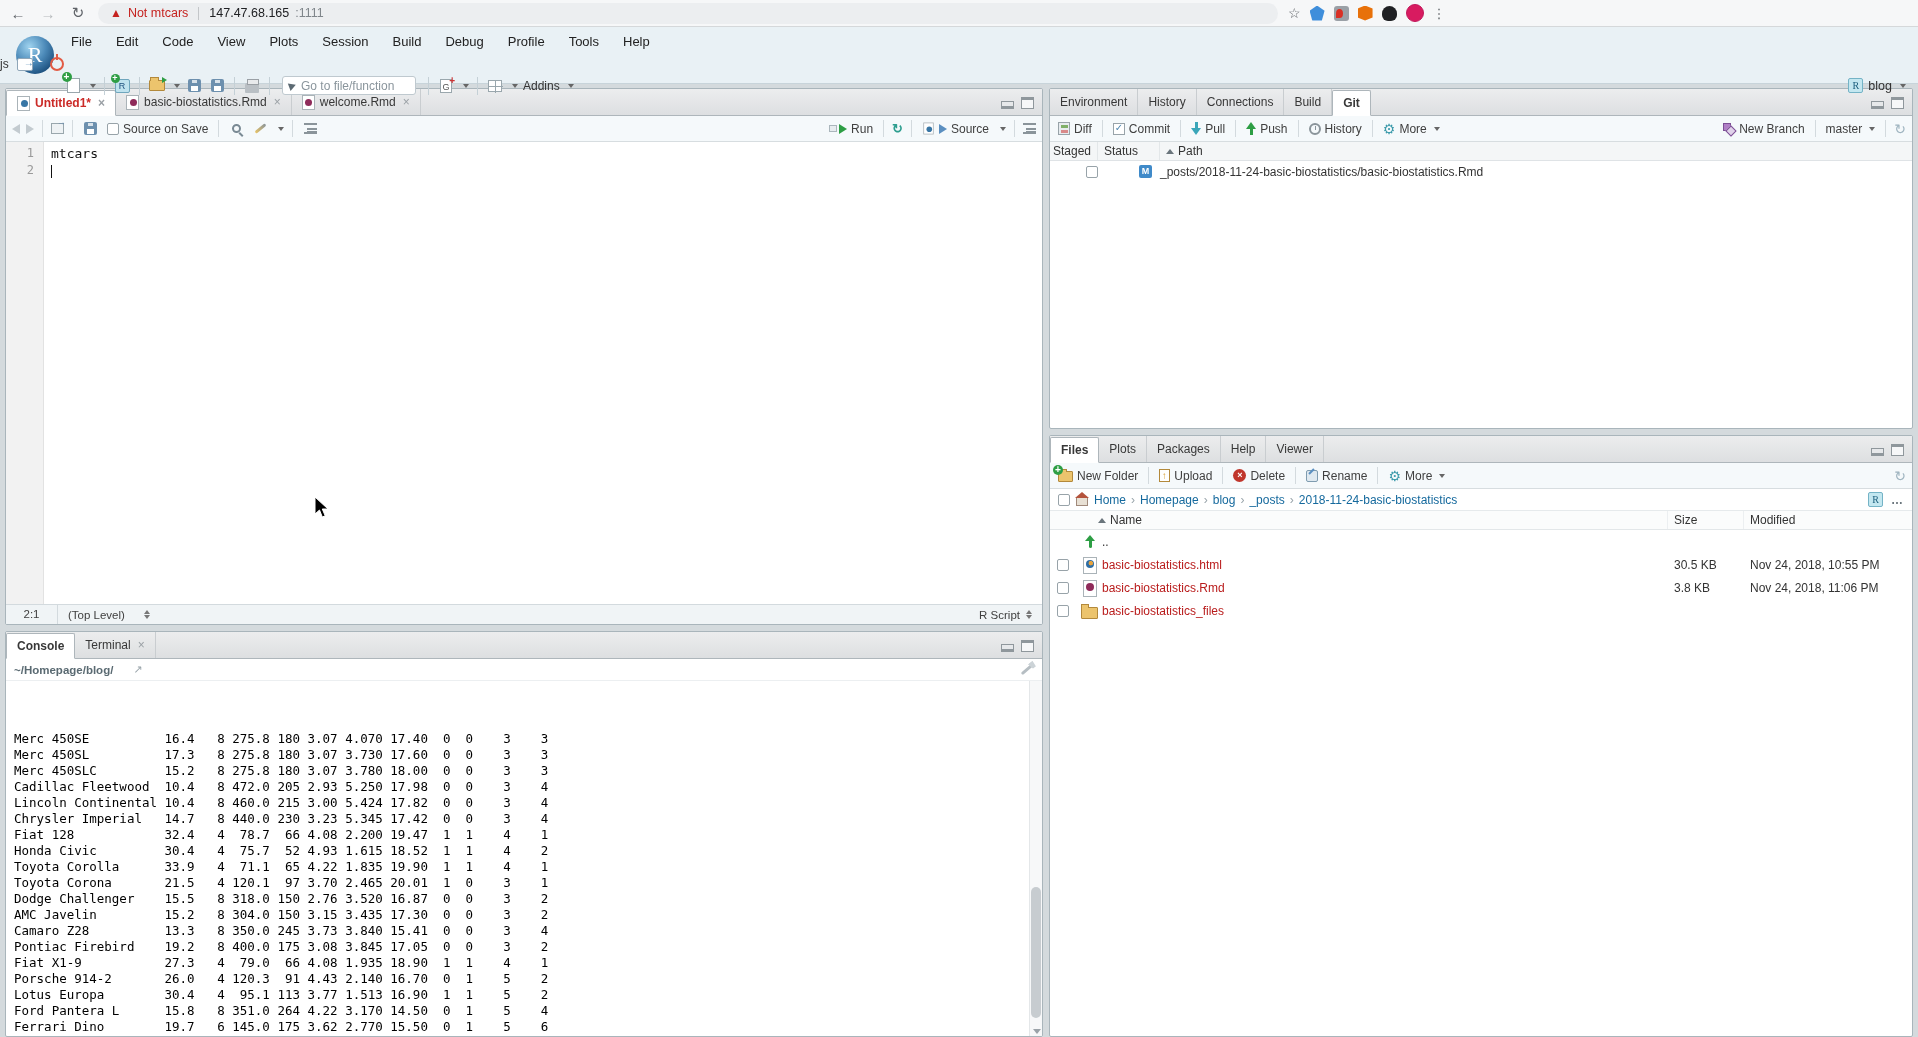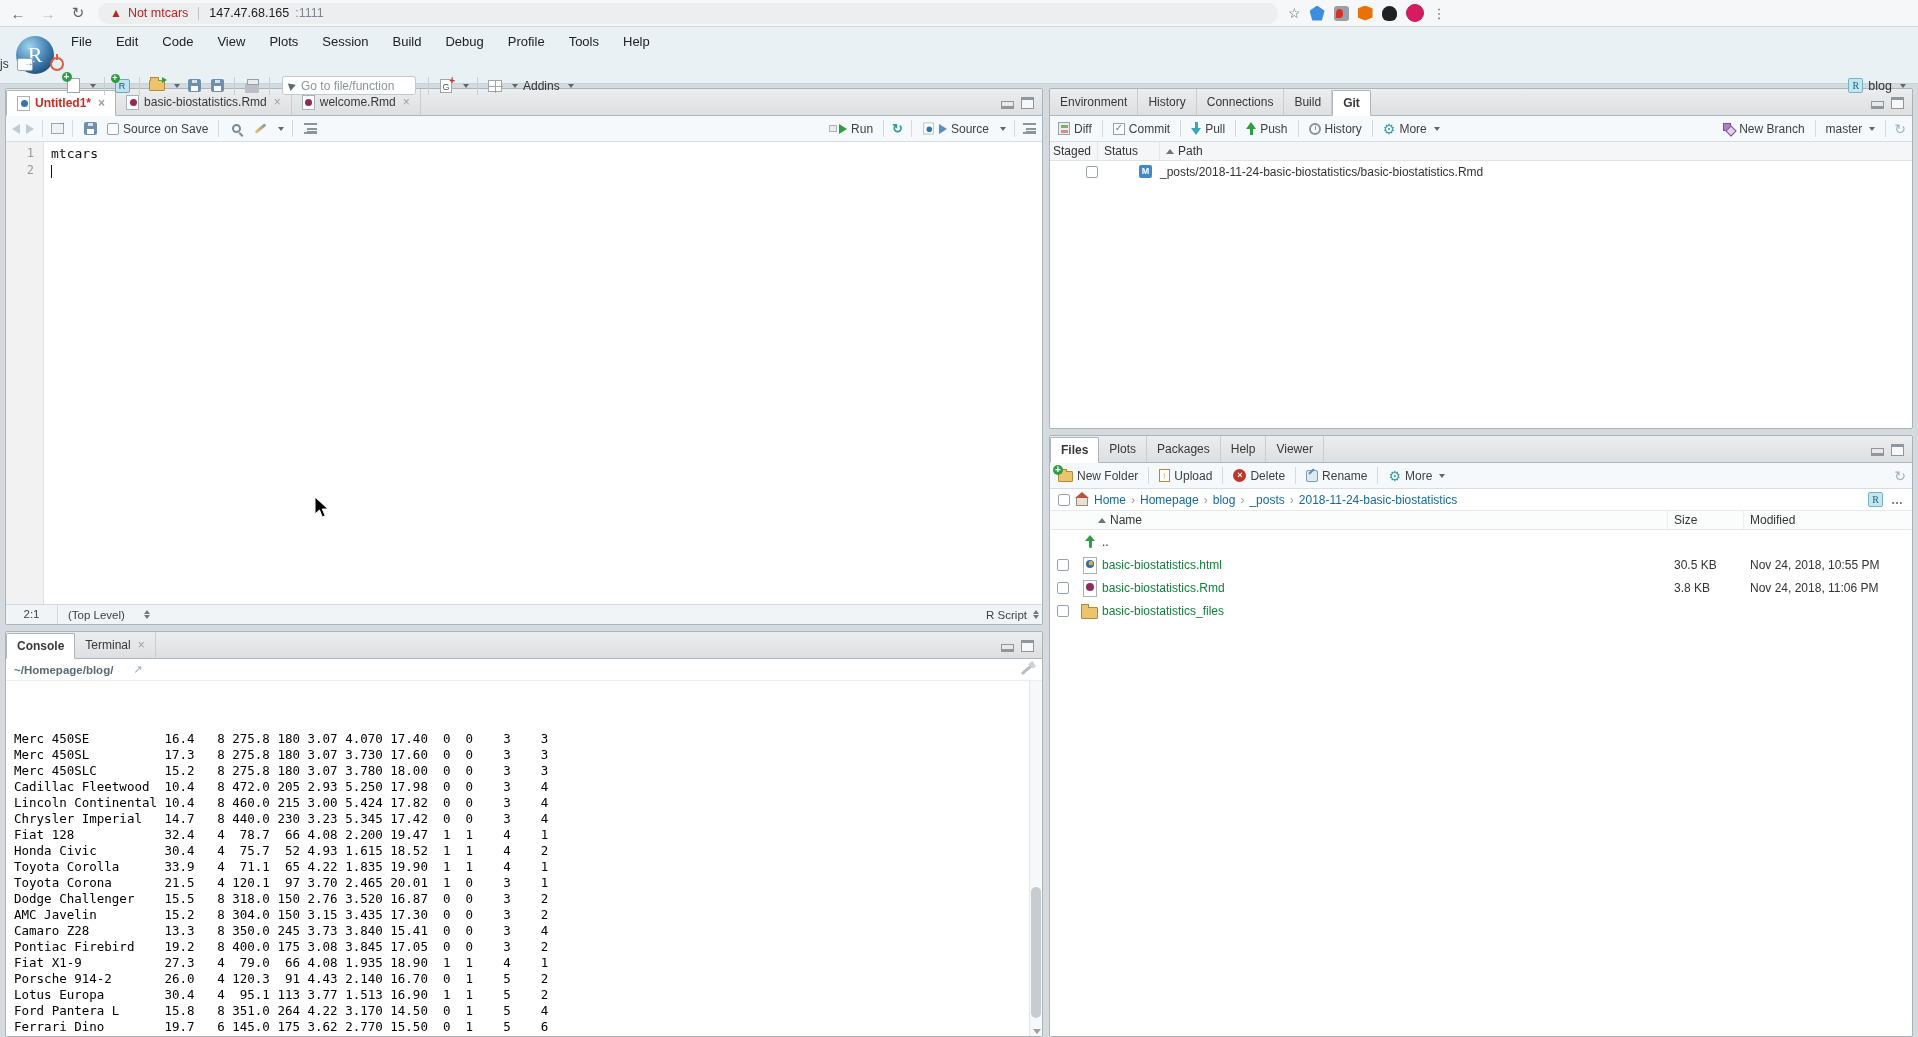--- a/index.html
+++ b/index.html
@@ -112,21 +112,21 @@
   .gutter { width:38px; background:#f2f2f2; border-right:1px solid #e2e2e2; color:#9a9a9a; text-align:right; padding:3px 9px 0 0; font-size:12px; line-height:17px; }
   .code-area { flex:1; padding:3px 0 0 7px; font-size:13px; line-height:17px; color:#111; position:relative; }
   .caret-bar { display:inline-block; width:1px; height:13px; background:#111; vertical-align:text-bottom; }
   .src-status { height:20px; background:#f0f4f6; border-top:1px solid #d3dade; display:flex; align-items:center; font-size:11.5px; color:#404040; flex-shrink:0; }
   .pos-box { width:52px; text-align:center; border-right:1px solid #d3dade; height:100%; line-height:19px; }
   .scope { padding:0 10px; display:flex; align-items:center; gap:17px; }
   .spin { display:inline-flex; flex-direction:column; gap:1px; margin-left:2px; }
   .spin i { width:0; height:0; border-left:3px solid transparent; border-right:3px solid transparent; display:block; }
   .spin .up { border-bottom:4px solid #777; }
   .spin .dn { border-top:4px solid #777; }
-  .rscript-sel { margin-left:auto; padding-right:3px; display:flex; align-items:center; gap:4px; }
+  .rscript-sel { margin-left:auto; padding-right:10px; display:flex; align-items:center; gap:4px; }
 
   
   .console-pane { flex:1; }
   .console-path-row { height:22px; display:flex; align-items:center; padding:0 8px; gap:20px; border-bottom:1px solid #eceff1; flex-shrink:0; }
   .console-path { font-size:11.5px; font-weight:bold; color:#5a6artz; color:#5a6a72; }
   .popout-arrow { color:#9aa5ab; font-size:11px; }
   .ic-broom { margin-left:auto; width:14px; height:3px; background:#b6bec3; transform:rotate(-40deg); border-radius:2px; position:relative; }
   .ic-broom::after { content:""; position:absolute; right:-3px; top:-2px; width:6px; height:7px; background:#ccd3d7; clip-path:polygon(0 0,100% 0,80% 100%,20% 100%); }
   .console-body { flex:1; position:relative; overflow:hidden; }
   .console-out { padding:2px 20px 0 8px; font-size:12.5px; line-height:16px; color:#000; white-space:pre; }
@@ -182,21 +182,21 @@
   .crumb:last-child::after { content:""; }
   .bc-right { margin-left:auto; display:flex; align-items:center; gap:8px; }
   .dots { color:#6a757c; font-weight:bold; letter-spacing:1px; }
   .ft-head { display:flex; height:19px; background:#fbfcfc; border-bottom:1px solid #e3e7e9; align-items:center; color:#333; flex-shrink:0; }
   .ft-head .h-name { flex:1; display:flex; align-items:center; gap:4px; padding-left:48px; border-right:1px solid #eceff1; height:100%; }
   .ft-head .h-size { width:76px; padding-left:6px; border-right:1px solid #eceff1; height:100%; display:flex; align-items:center; }
   .ft-head .h-mod { width:168px; padding-left:6px; height:100%; display:flex; align-items:center; }
   .file-row { display:flex; align-items:center; height:23px; font-size:12px; }
   .fr-check { width:26px; display:flex; justify-content:center; }
   .fr-icon { width:26px; display:flex; justify-content:center; }
-  .fr-name { flex:1; color:#15803d; cursor:pointer; }
+  .fr-name { flex:1; color:#b91c1c; cursor:pointer; }
   .fr-name[data-link="false"] { color:#333; cursor:default; }
   .fr-size { width:76px; padding-left:6px; color:#333; }
   .fr-mod { width:168px; padding-left:6px; color:#333; }
   .fi { width:16px; height:16px; position:relative; display:inline-block; }
   .fi[data-icon="up-dir"]::before { content:""; position:absolute; left:4px; top:1px; border-left:5px solid transparent; border-right:5px solid transparent; border-bottom:6px solid #2d9e44; }
   .fi[data-icon="up-dir"]::after { content:""; position:absolute; left:7.5px; top:6px; width:3px; height:8px; background:#2d9e44; border-radius:0 0 2px 2px; }
   .fi[data-icon="html-file"]::before,.fi[data-icon="rmd-file"]::before { content:""; position:absolute; left:2px; top:0; width:12px; height:15px; background:#fff; border:1px solid #aab3b8; }
   .fi[data-icon="html-file"]::after { content:""; position:absolute; left:4.5px; top:3.5px; width:8px; height:8px; border-radius:50%; background:radial-gradient(circle at 60% 40%, #e8a33d 0 2px, #2e6da4 2.5px); }
   .fi[data-icon="rmd-file"]::after { content:""; position:absolute; left:4.5px; top:3.5px; width:8px; height:8px; border-radius:50%; background:#8f2b5a; }
   .fi[data-icon="folder"]::before { content:""; position:absolute; left:0; top:4px; width:15px; height:10px; background:#ecc46d; border:1px solid #b3893b; border-radius:1px; }

